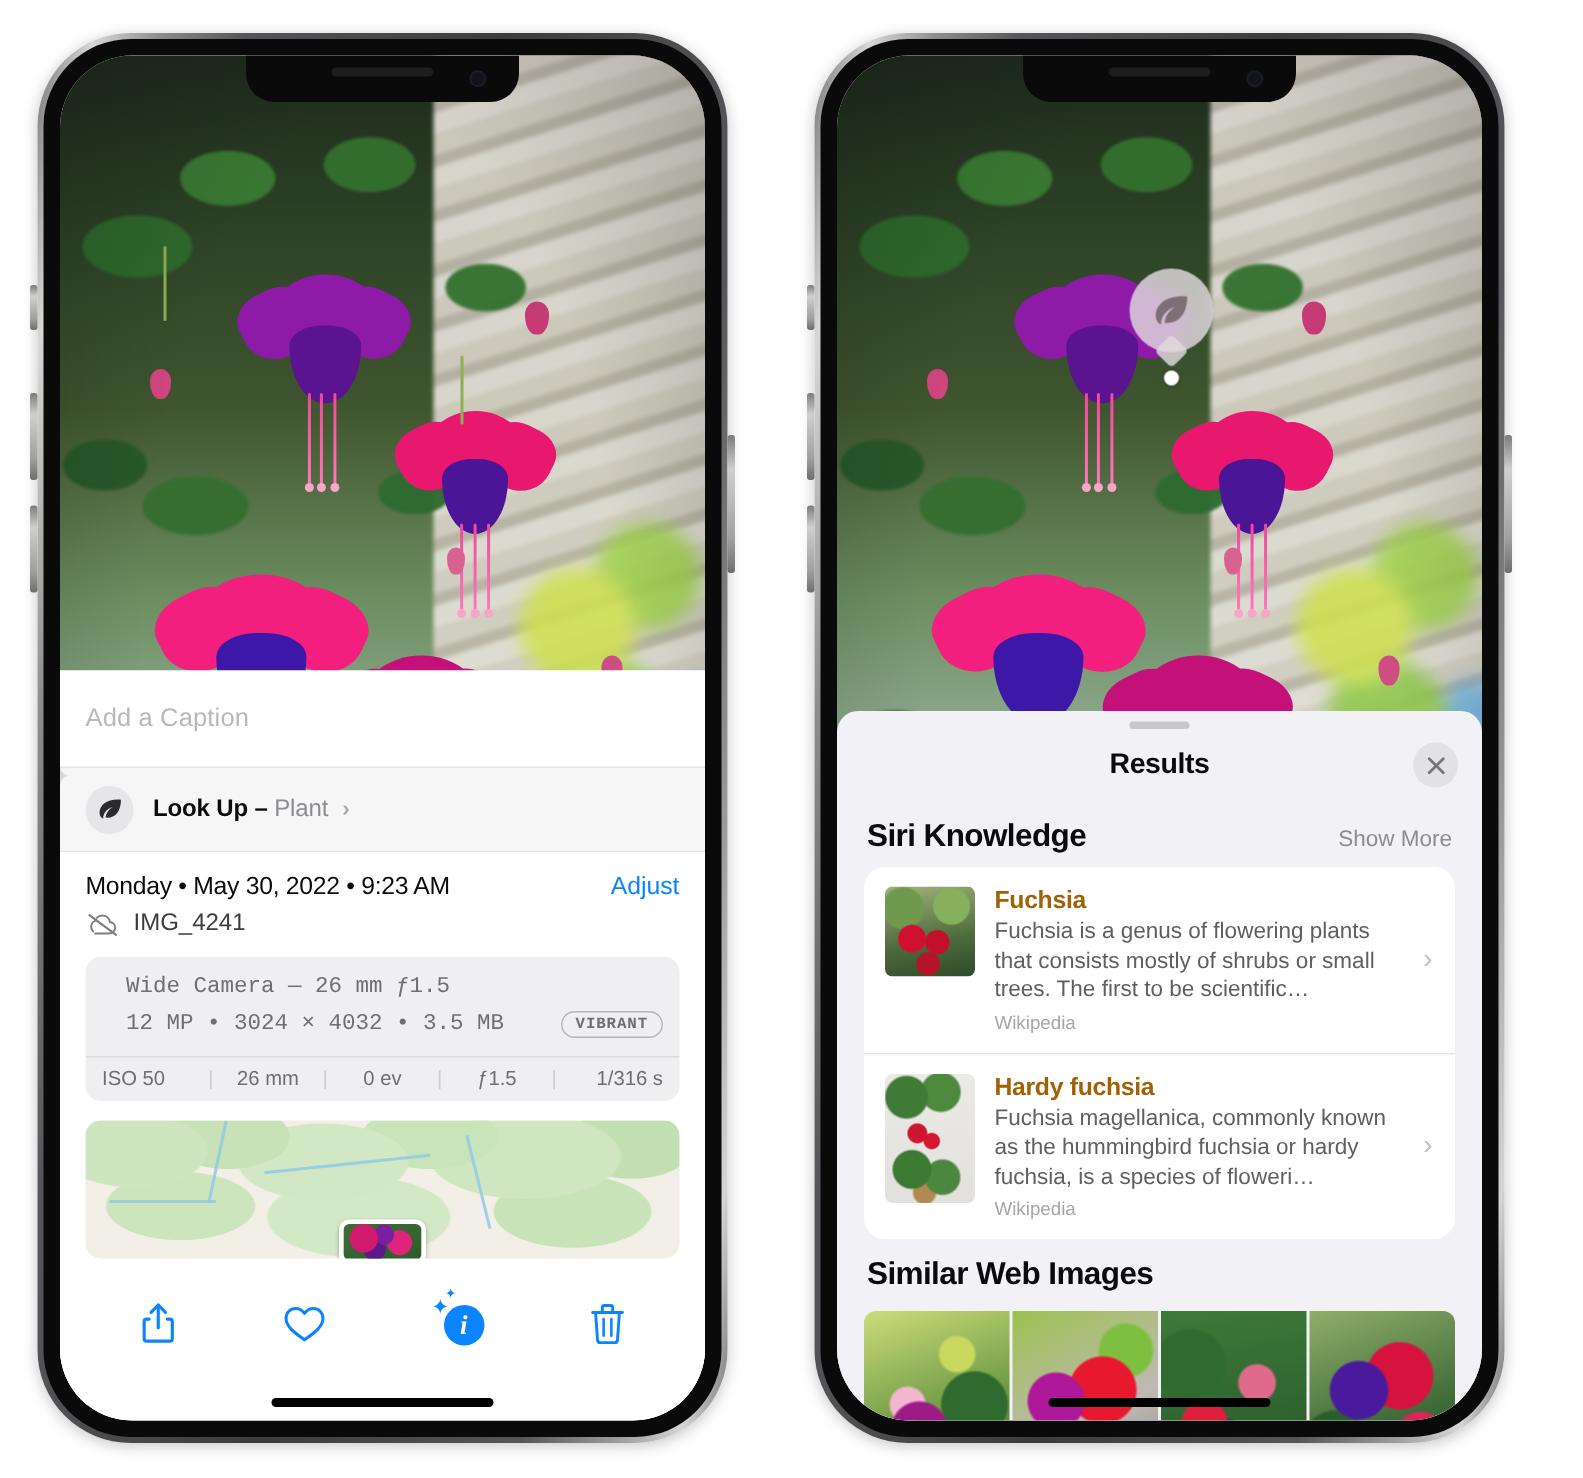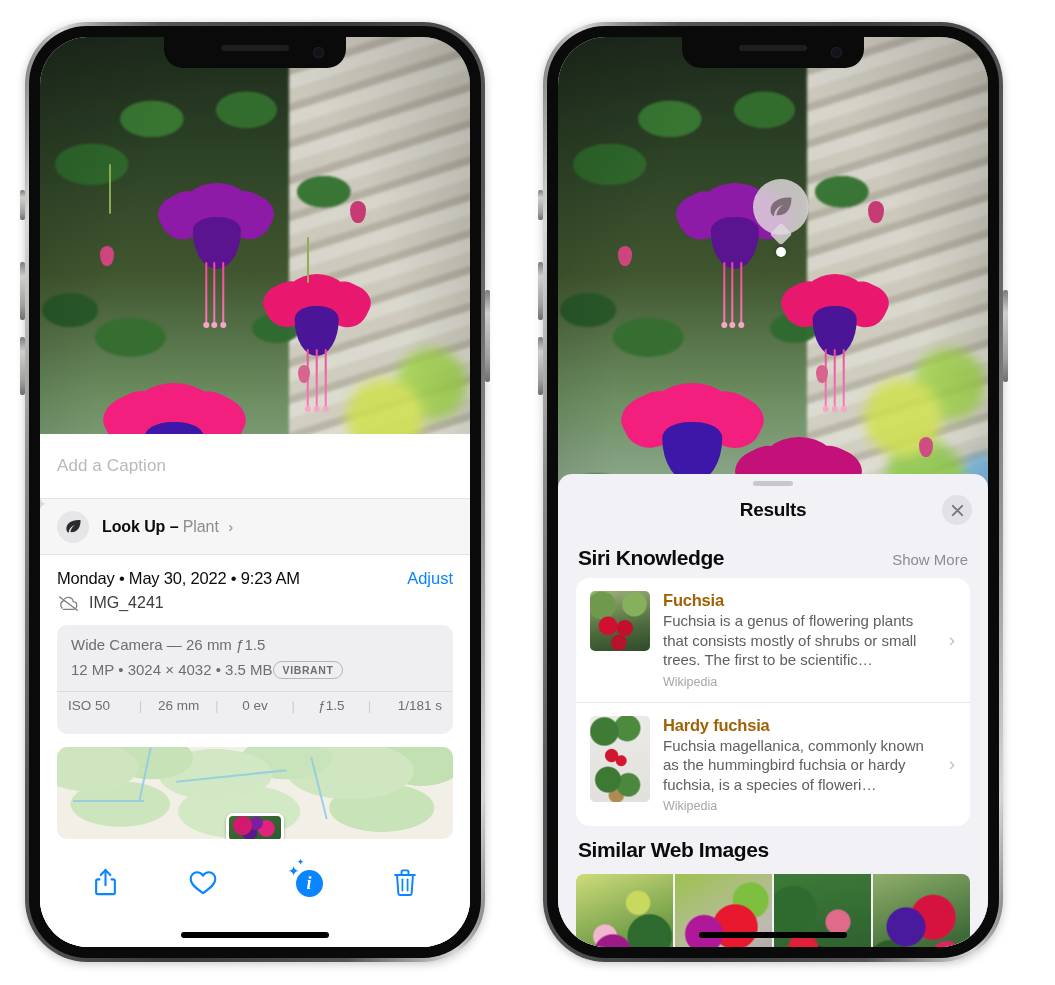--- a/index.html
+++ b/index.html
@@ -214,31 +214,31 @@
     display: flex; align-items: center; justify-content: space-between;
     padding: 9px 11px; background: #e7e7ea;
   }
   .exif-head .dev { font-size: 15.5px; font-weight: 700; color: #111; letter-spacing: -.1px; }
   .exif-head .right { display: flex; align-items: center; gap: 8px; }
   .fmt-badge {
     background: #b8b8be; color: #fff; font-size: 11px; font-weight: 700;
     padding: 2px 6px; border-radius: 4px; letter-spacing: .3px;
   }
   .aperture-ic svg { width: 19px; height: 19px; display: block; }
-  .exif-body { padding: 8px 11px 9px 14px; }
+  .exif-body { padding: 8px 11px 9px 27px; font-family: Liberation Mono, monospace; }
   .exif-line { font-size: 15px; color: #6e6e73; line-height: 1.62; }
-  .exif-row2 { display: flex; align-items: center; justify-content: flex-start; }
+  .exif-row2 { display: flex; align-items: center; justify-content: space-between; }
   .vibrant {
     border: 1px solid #b5b5bb; color: #6e6e73;
     font-size: 10.5px; letter-spacing: .6px; font-weight: 600;
     padding: 2px 9px; border-radius: 10px;
   }
   .exif-foot {
     display: flex; align-items: center; justify-content: space-between;
-    padding: 6px 11px 21px 11px;
+    padding: 6px 11px 8px 11px;
     border-top: .5px solid #dcdce0;
     color: #6e6e73; font-size: 13.5px;
   }
   .exif-foot span.v { flex: 1; text-align: center; }
   .exif-foot span.v:first-child { text-align: left; }
   .exif-foot span.v:last-child { text-align: right; }
   .exif-foot .sep { color: #cdcdd2; padding: 0 2px; }
 
   .map-card {
     margin: 13px 17px 0 17px;
@@ -570,21 +570,21 @@
             </div>
             <div class="exif-foot">
               <span class="v">ISO 50</span>
               <span class="sep">|</span>
               <span class="v">26 mm</span>
               <span class="sep">|</span>
               <span class="v">0 ev</span>
               <span class="sep">|</span>
               <span class="v">ƒ1.5</span>
               <span class="sep">|</span>
-              <span class="v">1/181 s</span>
+              <span class="v">1/316 s</span>
             </div>
           </div>
 
           <div class="map-card">
             <div class="terr"></div>
             <div class="road" style="left:22%;top:0;width:2px;height:60%;transform:rotate(12deg);"></div>
             <div class="road" style="left:30%;top:30%;width:28%;height:2px;transform:rotate(-6deg);"></div>
             <div class="road" style="left:66%;top:10%;width:2px;height:70%;transform:rotate(-14deg);"></div>
             <div class="road" style="left:4%;top:58%;width:18%;height:2px;"></div>
             <div class="pin">

